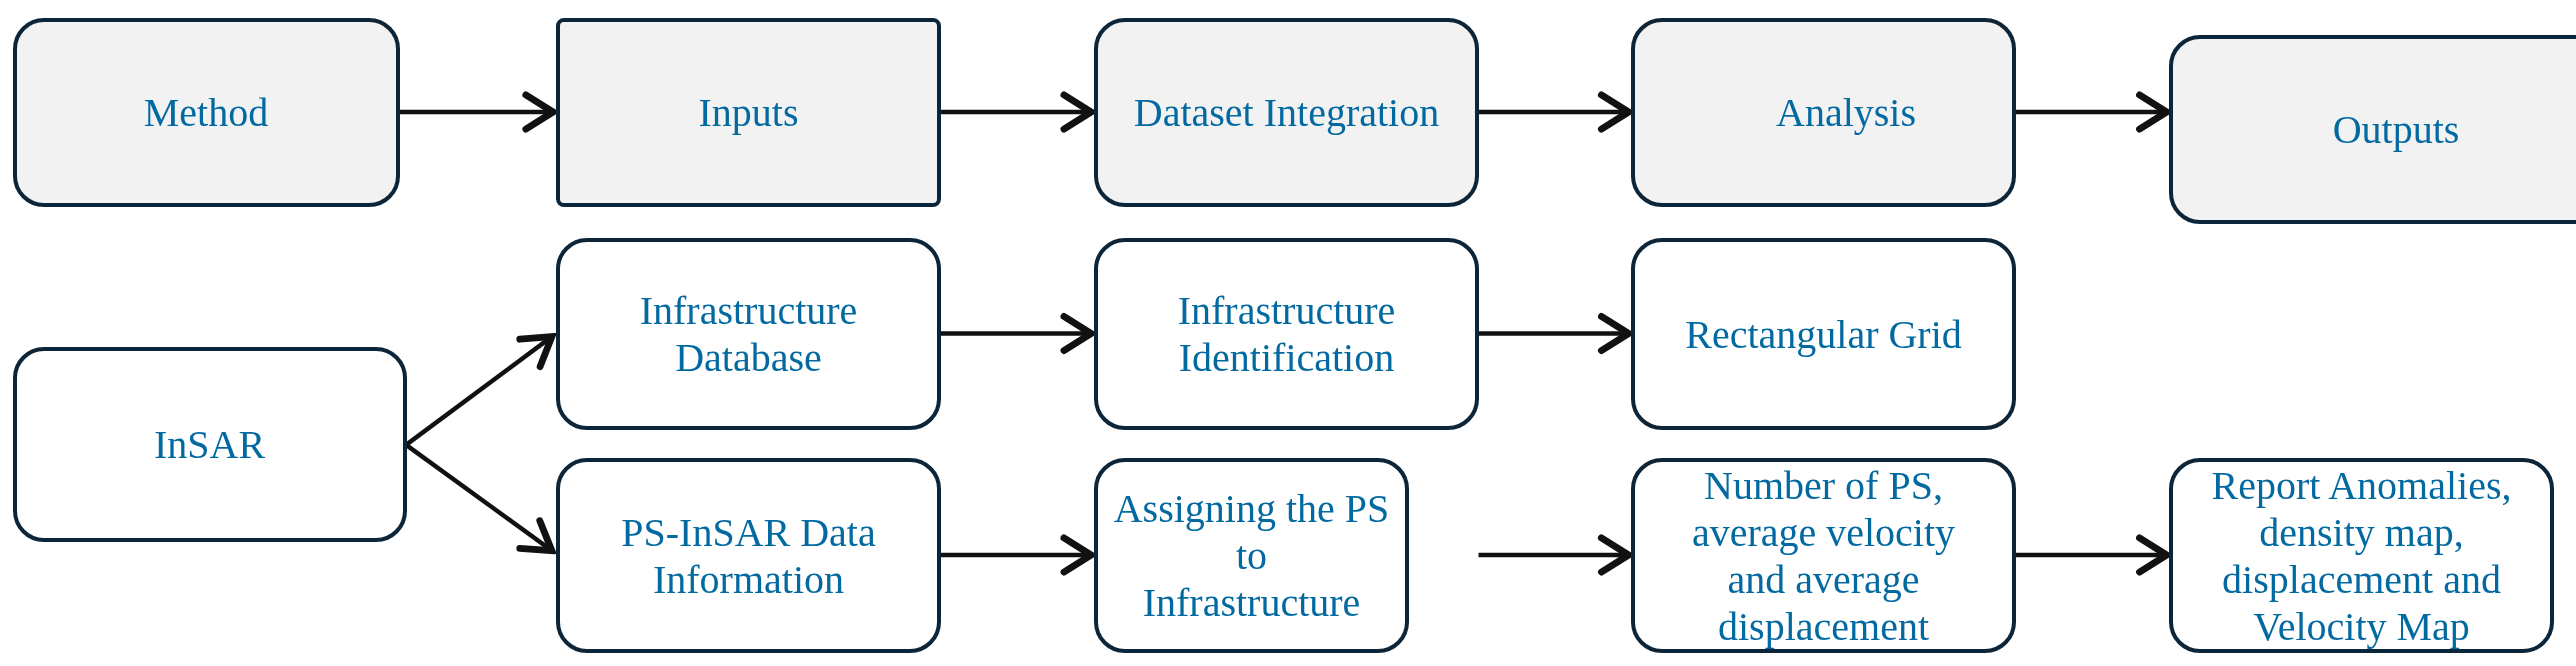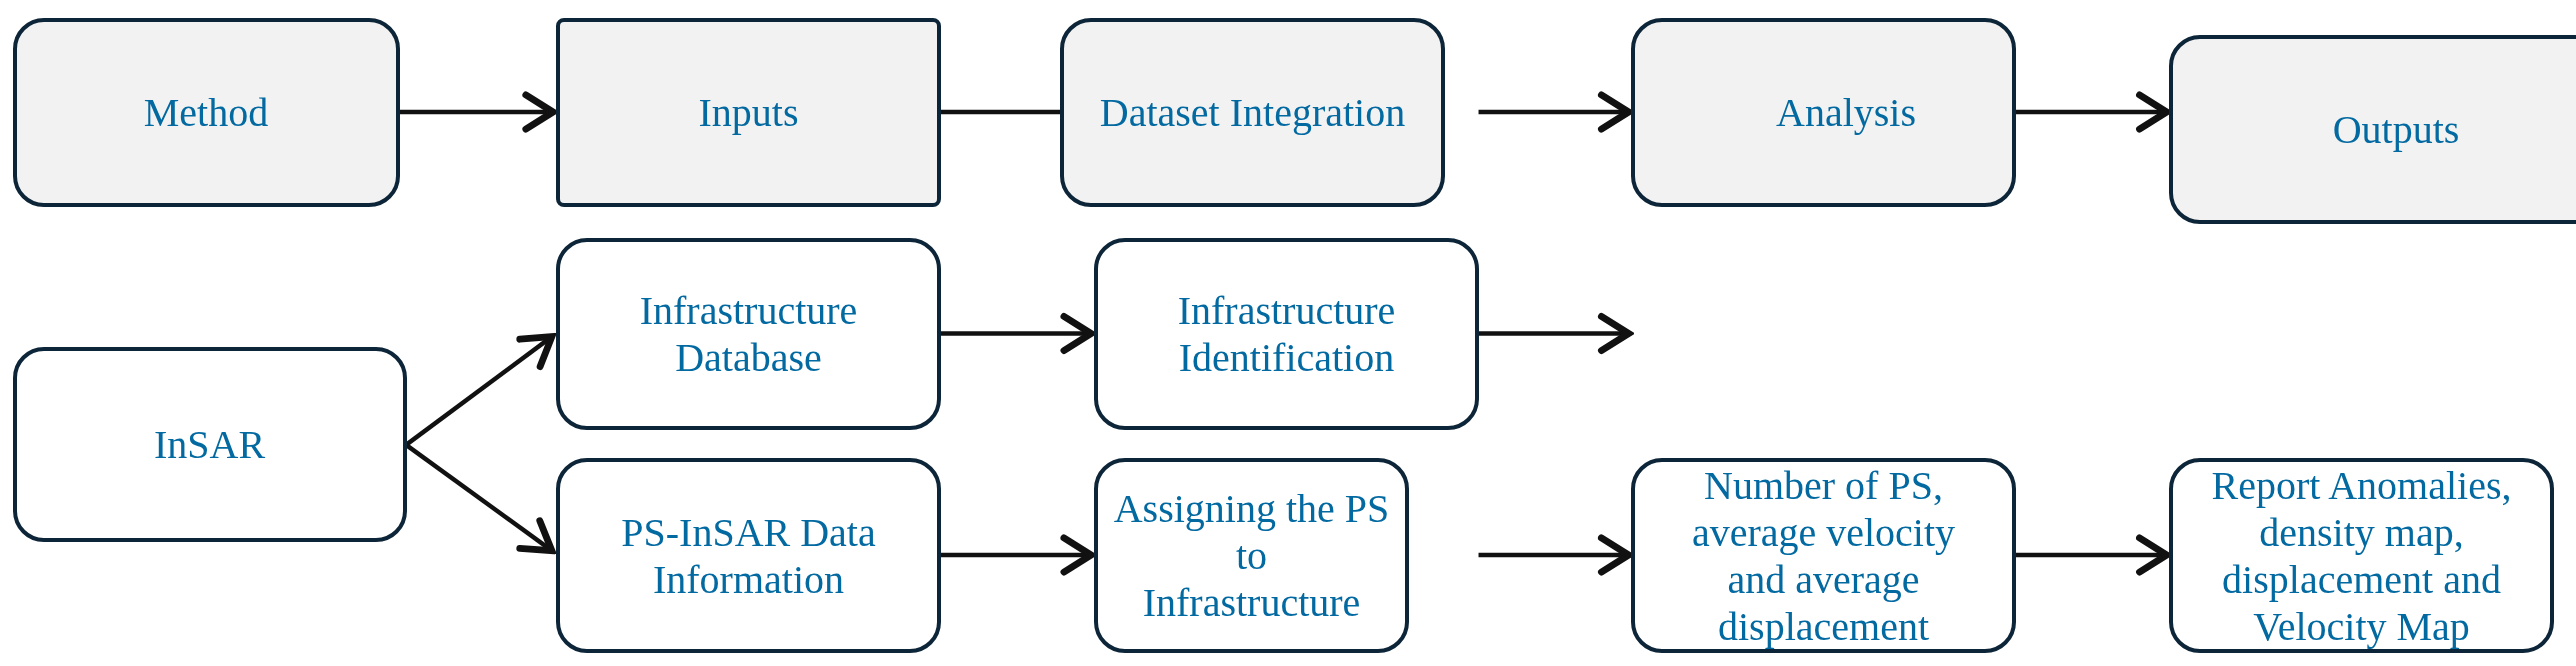--- a/index.html
+++ b/index.html
@@ -31,21 +31,21 @@
     font-size: 40px;
     line-height: 47px;
     white-space: pre-line;
   }
   .node.header { background: #f2f2f2; }
   .edge { stroke: #111111; stroke-width: 7; }
 
   
   .n-method            { left: 12.5px;   top: 17.5px;  width: 387px; height: 189px; }
   .n-inputs            { left: 556px;  top: 17.5px;  width: 385px; height: 189px; border-radius: 8px; }
-  .n-dataset           { left: 1060px; top: 17.5px;  width: 385px; height: 189px; }
+  .n-dataset           { left: 1094px; top: 17.5px;  width: 385px; height: 189px; }
   .n-analysis          { left: 1631px; top: 17.5px;  width: 385px; height: 189px; padding-left: 45px; }
   .n-outputs           { left: 2169px; top: 17.5px;  width: 454px; height: 189px; margin-top: 17px; }
   .n-insar             { left: 12.5px;   top: 347px; width: 394px; height: 195px; }
   .n-infra-db          { left: 556px;  top: 238px; width: 385px; height: 192px; }
   .n-infra-id          { left: 1094px; top: 238px; width: 385px; height: 192px; }
   .n-rect-grid         { left: 1631px; top: 238px; width: 385px; height: 192px; }
   .n-ps-insar          { left: 556px;  top: 458px; width: 385px; height: 195px; }
   .n-assigning         { left: 1094px; top: 458px; width: 315px; height: 195px; }
   .n-number-ps         { left: 1631px; top: 458px; width: 385px; height: 195px; }
   .n-report            { left: 2169px; top: 458px; width: 385px; height: 195px; }
@@ -95,20 +95,23 @@
   </div>
 
   <div class="node n-infra-db">
     <span>Infrastructure
 Database</span>
   </div>
   <div class="node n-infra-id">
     <span>Infrastructure
 Identification</span>
   </div>
+  <div class="node n-rect-grid">
+    <span>Rectangular Grid</span>
+  </div>
 
   <div class="node n-ps-insar">
     <span>PS-InSAR Data
 Information</span>
   </div>
   <div class="node n-assigning">
     <span>Assigning the PS to
 Infrastructure</span>
   </div>
   <div class="node n-number-ps">

